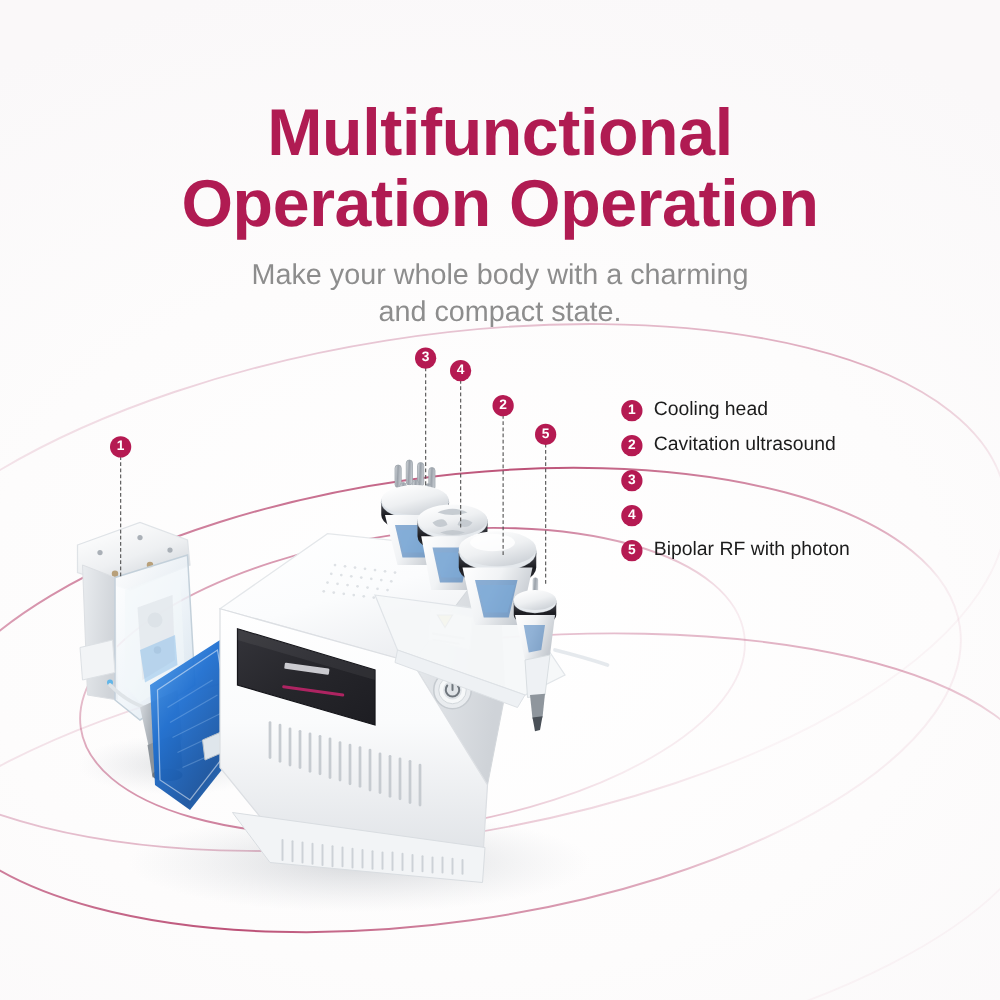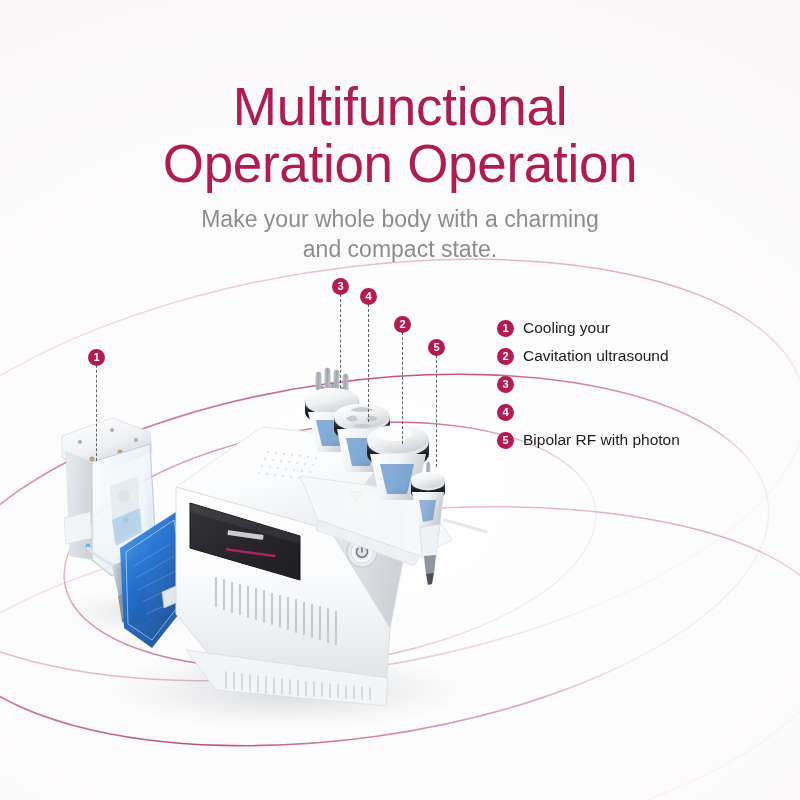--- a/index.html
+++ b/index.html
@@ -37,21 +37,21 @@
     position: absolute;
     top: 78px;
     left: 0;
     width: 800px;
     text-align: center;
   }
   .title-line {
     color: #b01b52;
     font-size: 53px;
     line-height: 57px;
-    font-weight: 400;
+    font-weight: 700;
     letter-spacing: -0.3px;
     white-space: nowrap;
   }
   .subtitle {
     margin-top: 12px;
     color: #8d8d8d;
     font-size: 23px;
     line-height: 30px;
     font-weight: 400;
   }
@@ -461,21 +461,21 @@
       <div class="callout" style="left: 332px; top: 278px;">3</div>
       <div class="leader" style="left: 368px; top: 304px; height: 118px;"></div>
       <div class="callout" style="left: 360px; top: 288px;">4</div>
       <div class="leader" style="left: 436px; top: 355px; height: 112px;"></div>
       <div class="callout" style="left: 428px; top: 339px;">5</div>
     </div>
 
   <div class="legend">
       <div class="legend-row">
         <div class="badge">1</div>
-        <div class="legend-label">Cooling your</div>
+        <div class="legend-label">Cooling head</div>
       </div>
       <div class="legend-row">
         <div class="badge">2</div>
         <div class="legend-label">Cavitation ultrasound</div>
       </div>
       <div class="legend-row">
         <div class="badge">3</div>
       </div>
       <div class="legend-row">
         <div class="badge">4</div>

